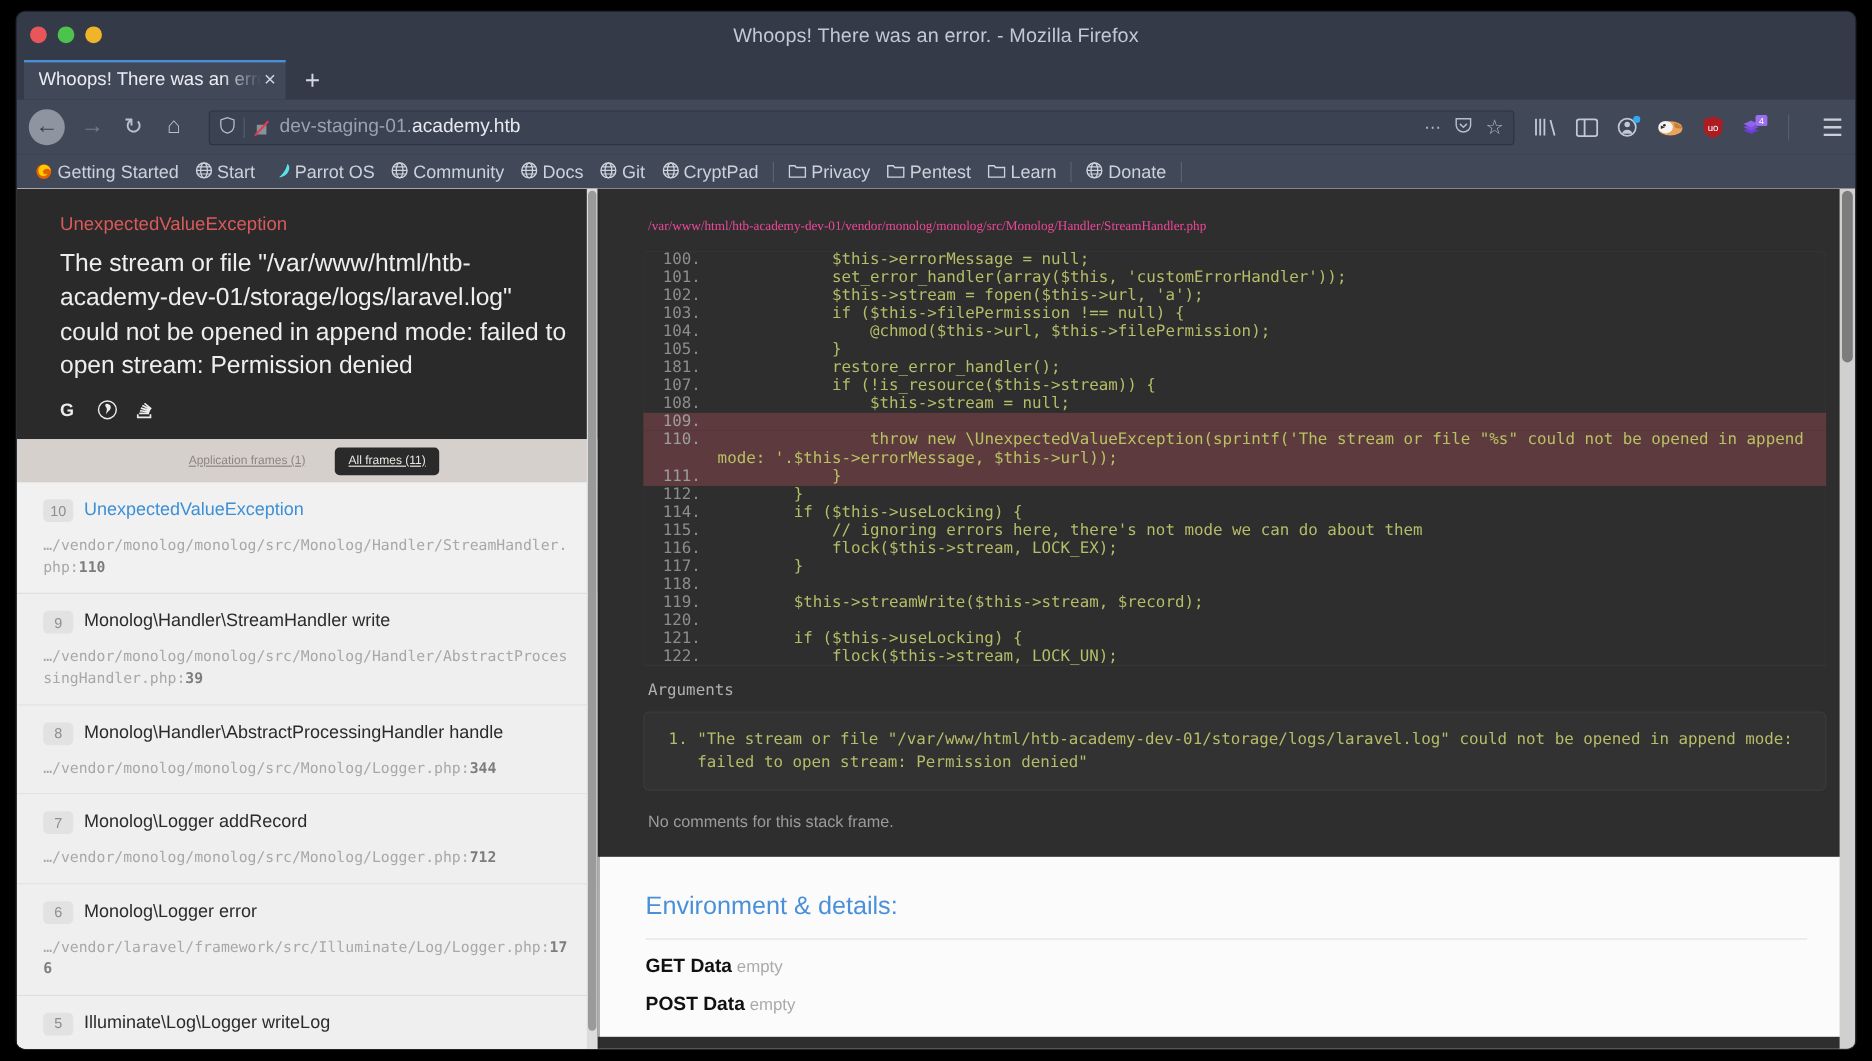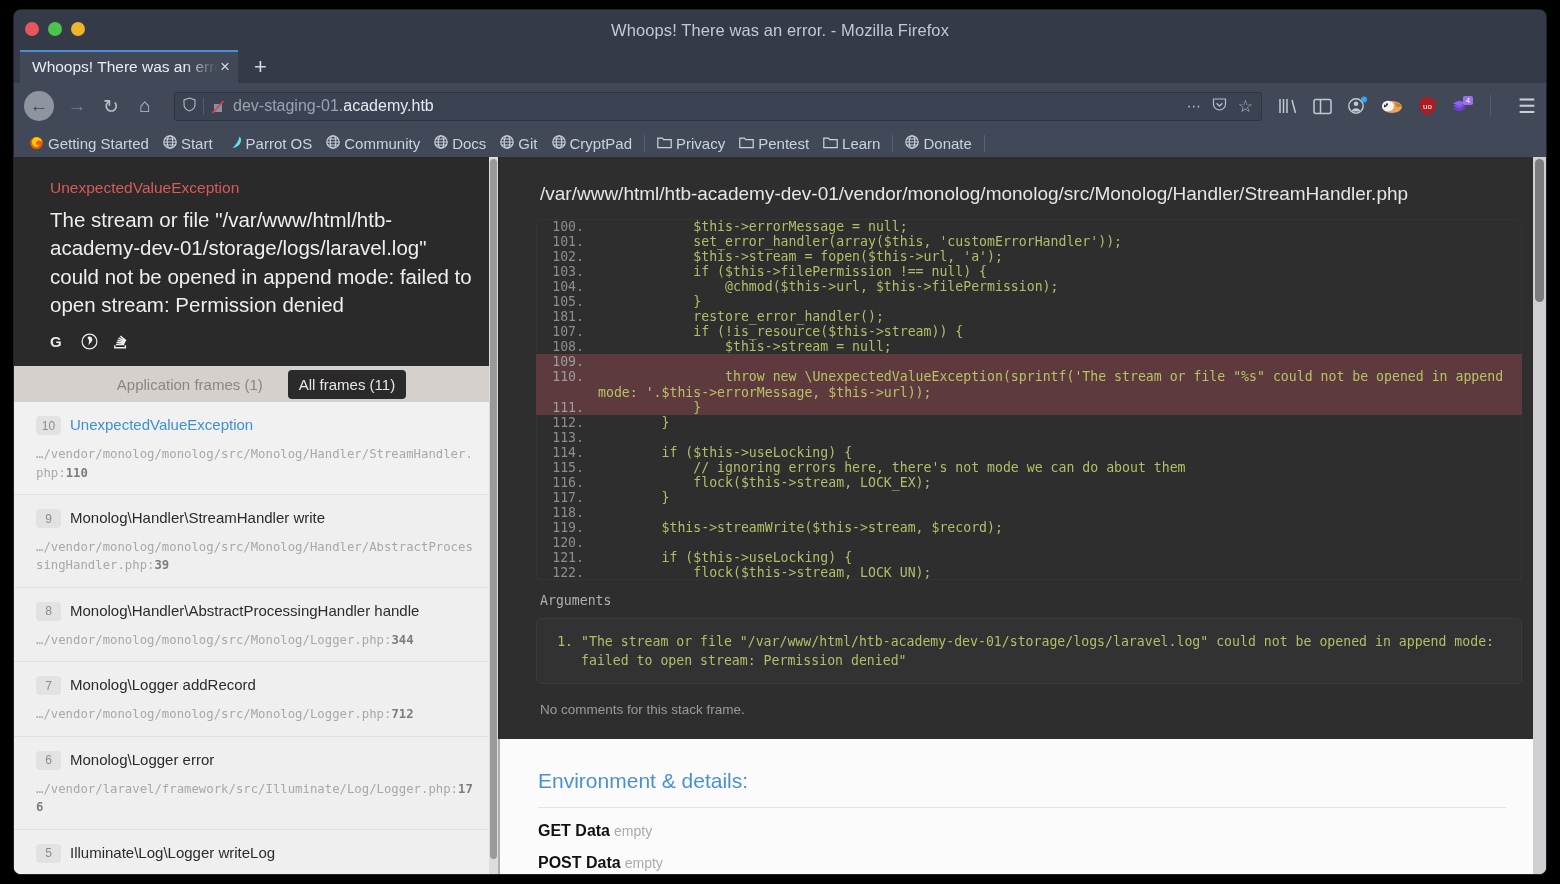--- a/index.html
+++ b/index.html
@@ -69,21 +69,21 @@
   
   .page{position:relative;height:735px;background:#f7f7f7;overflow:hidden;display:flex;}
   
   .left{width:484px;height:735px;position:relative;background:#eeeeee;overflow:hidden;}
   .exception-box{background:#2a2a2a;padding:22px 26px 16px 36px;box-sizing:border-box;}
   .exc-type{color:#d95a5a;font-size:15.5px;margin-bottom:9px;}
   .exc-msg{color:#eeeeee;font-size:20.5px;line-height:1.38;font-weight:400;}
   .exc-icons{display:flex;gap:14px;margin-top:14px;align-items:center;}
   .exc-icons .ic{color:#e8e8e8;font-size:15px;line-height:1;display:flex;align-items:center;}
   .frames-nav{background:#d6d0cd;height:36px;display:flex;align-items:center;justify-content:center;gap:14px;}
-  .fnav{font-size:15px;color:#8d8680;padding:6px 11px;border-radius:4px;cursor:pointer;}
+  .fnav{font-size:10px;color:#8d8680;padding:6px 11px;border-radius:4px;cursor:pointer;text-decoration:underline;}
   .fnav.active{background:#2a2a2a;color:#e9e6e2;}
   .frames{overflow:hidden;}
   .frame{
     background:#efefef;border-bottom:1px solid #e0e0e0;padding:14px 18px 12px 22px;
     position:relative;box-sizing:border-box;cursor:pointer;
   }
   .frame.active{background:#f1f1f1;}
   .frame.active::after{content:"";position:absolute;right:0;top:0;bottom:0;width:5px;background:#4089cd;}
   .frame-head{display:flex;gap:9px;}
   .fnum{
@@ -95,21 +95,21 @@
   .fpath{
     font-family:"DejaVu Sans Mono",monospace;font-size:12.3px;color:#a8a8a8;
     margin-top:10px;line-height:1.5;word-break:break-all;
   }
   .fpath b{color:#7d7d7d;font-weight:700;}
   .left-scroll{position:absolute;right:0;top:0;width:9px;height:735px;background:#dcdcdc;}
   .left-thumb{position:absolute;left:1px;top:2px;width:7px;height:700px;background:#9a9a9a;border-radius:4px;}
   
   .right{flex:1;height:735px;position:relative;background:#2e2e2e;overflow:hidden;}
   .filepath{
-    font-family:Liberation Sans, sans-serif;font-size:19px;color:#e5e5e5;
+    font-family:Liberation Serif, serif;font-size:11px;color:#ec4899;
     padding:26px 0 14px 42px;
   }
   .codebox{
     background:#2e2e2e;margin:0 24px 0 38px;border-radius:5px 5px 0 0;overflow:hidden;
     box-shadow:inset 0 0 0 1px #343434;
   }
   .code{font-family:"DejaVu Sans Mono",monospace;font-size:13.2px;line-height:15.05px;}
   .cl{display:flex;color:#b5bd68;white-space:pre;}
   .cl .ln{
     width:62px;min-width:62px;text-align:right;padding-right:14px;box-sizing:border-box;
@@ -434,21 +434,20 @@
             <div class="cl"><span class="ln">103.</span><span class="ct">            if ($this-&gt;filePermission !== null) {</span></div>
             <div class="cl"><span class="ln">104.</span><span class="ct">                @chmod($this-&gt;url, $this-&gt;filePermission);</span></div>
             <div class="cl"><span class="ln">105.</span><span class="ct">            }</span></div>
             <div class="cl"><span class="ln">181.</span><span class="ct">            restore_error_handler();</span></div>
             <div class="cl"><span class="ln">107.</span><span class="ct">            if (!is_resource($this-&gt;stream)) {</span></div>
             <div class="cl"><span class="ln">108.</span><span class="ct">                $this-&gt;stream = null;</span></div>
             <div class="cl hl"><span class="ln">109.</span><span class="ct"></span></div>
             <div class="cl hl wrap"><span class="ln">110.</span><span class="ct">                throw new \UnexpectedValueException(sprintf('The stream or file "%s" could not be opened in append mode: '.$this-&gt;errorMessage, $this-&gt;url));</span></div>
             <div class="cl hl"><span class="ln">111.</span><span class="ct">            }</span></div>
             <div class="cl"><span class="ln">112.</span><span class="ct">        }</span></div>
-            <div class="cl"><span class="ln">113.</span><span class="ct"></span></div>
             <div class="cl"><span class="ln">114.</span><span class="ct">        if ($this-&gt;useLocking) {</span></div>
             <div class="cl"><span class="ln">115.</span><span class="ct">            // ignoring errors here, there's not mode we can do about them</span></div>
             <div class="cl"><span class="ln">116.</span><span class="ct">            flock($this-&gt;stream, LOCK_EX);</span></div>
             <div class="cl"><span class="ln">117.</span><span class="ct">        }</span></div>
             <div class="cl"><span class="ln">118.</span><span class="ct"></span></div>
             <div class="cl"><span class="ln">119.</span><span class="ct">        $this-&gt;streamWrite($this-&gt;stream, $record);</span></div>
             <div class="cl"><span class="ln">120.</span><span class="ct"></span></div>
             <div class="cl"><span class="ln">121.</span><span class="ct">        if ($this-&gt;useLocking) {</span></div>
             <div class="cl"><span class="ln">122.</span><span class="ct">            flock($this-&gt;stream, LOCK_UN);</span></div>
           </div>

